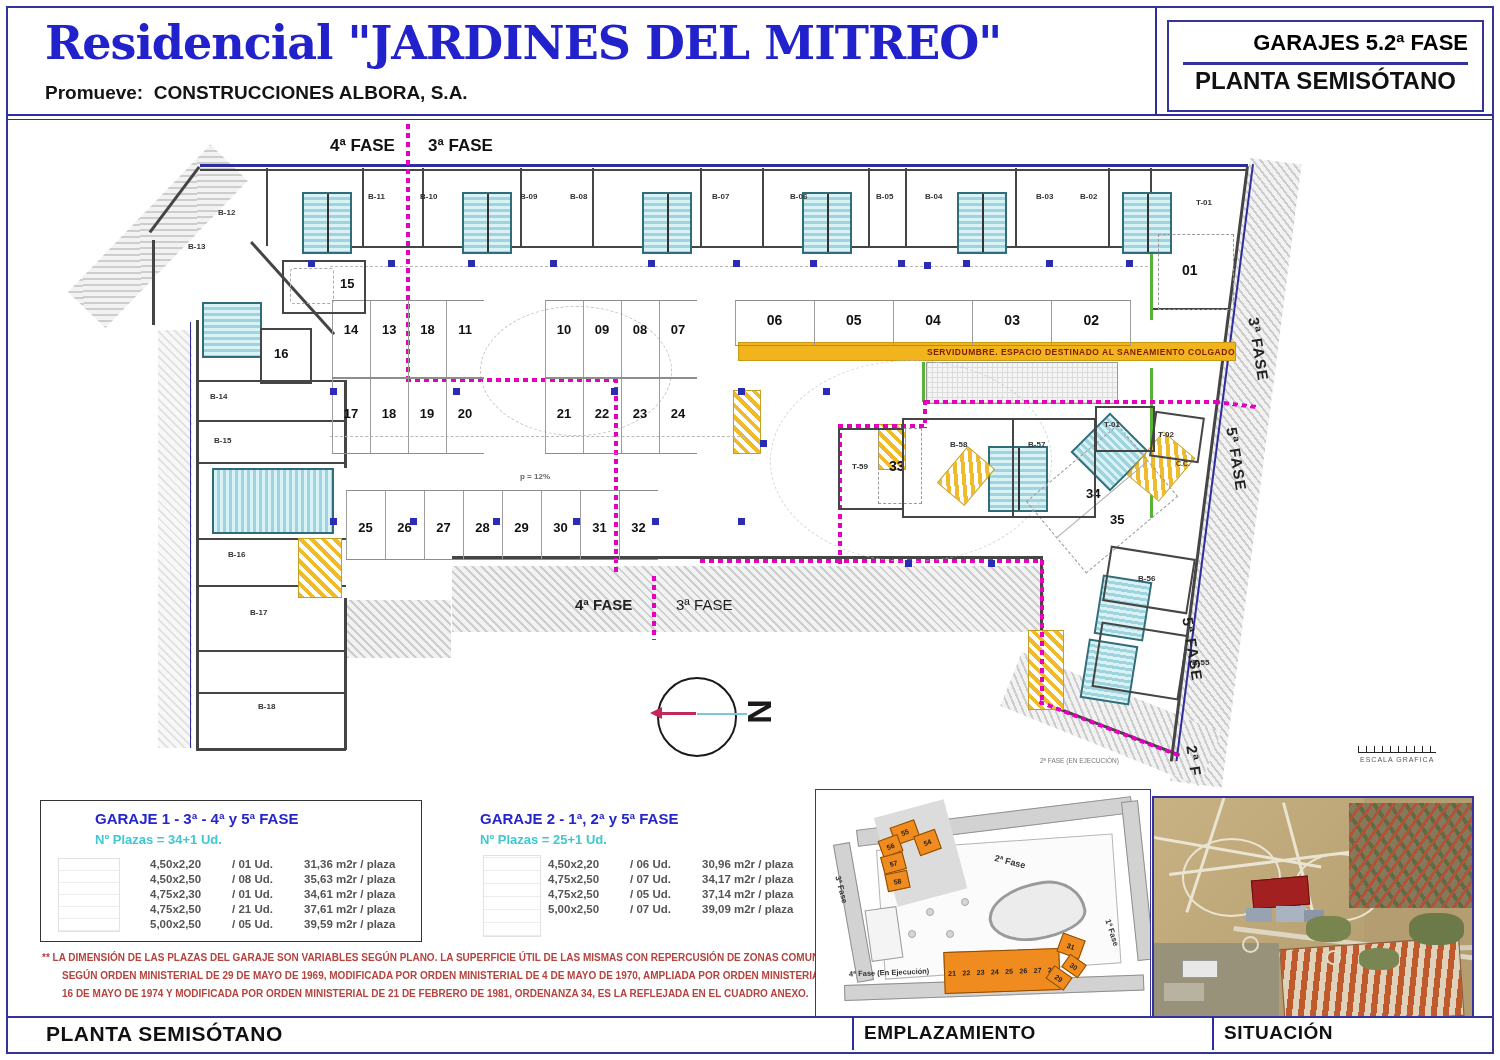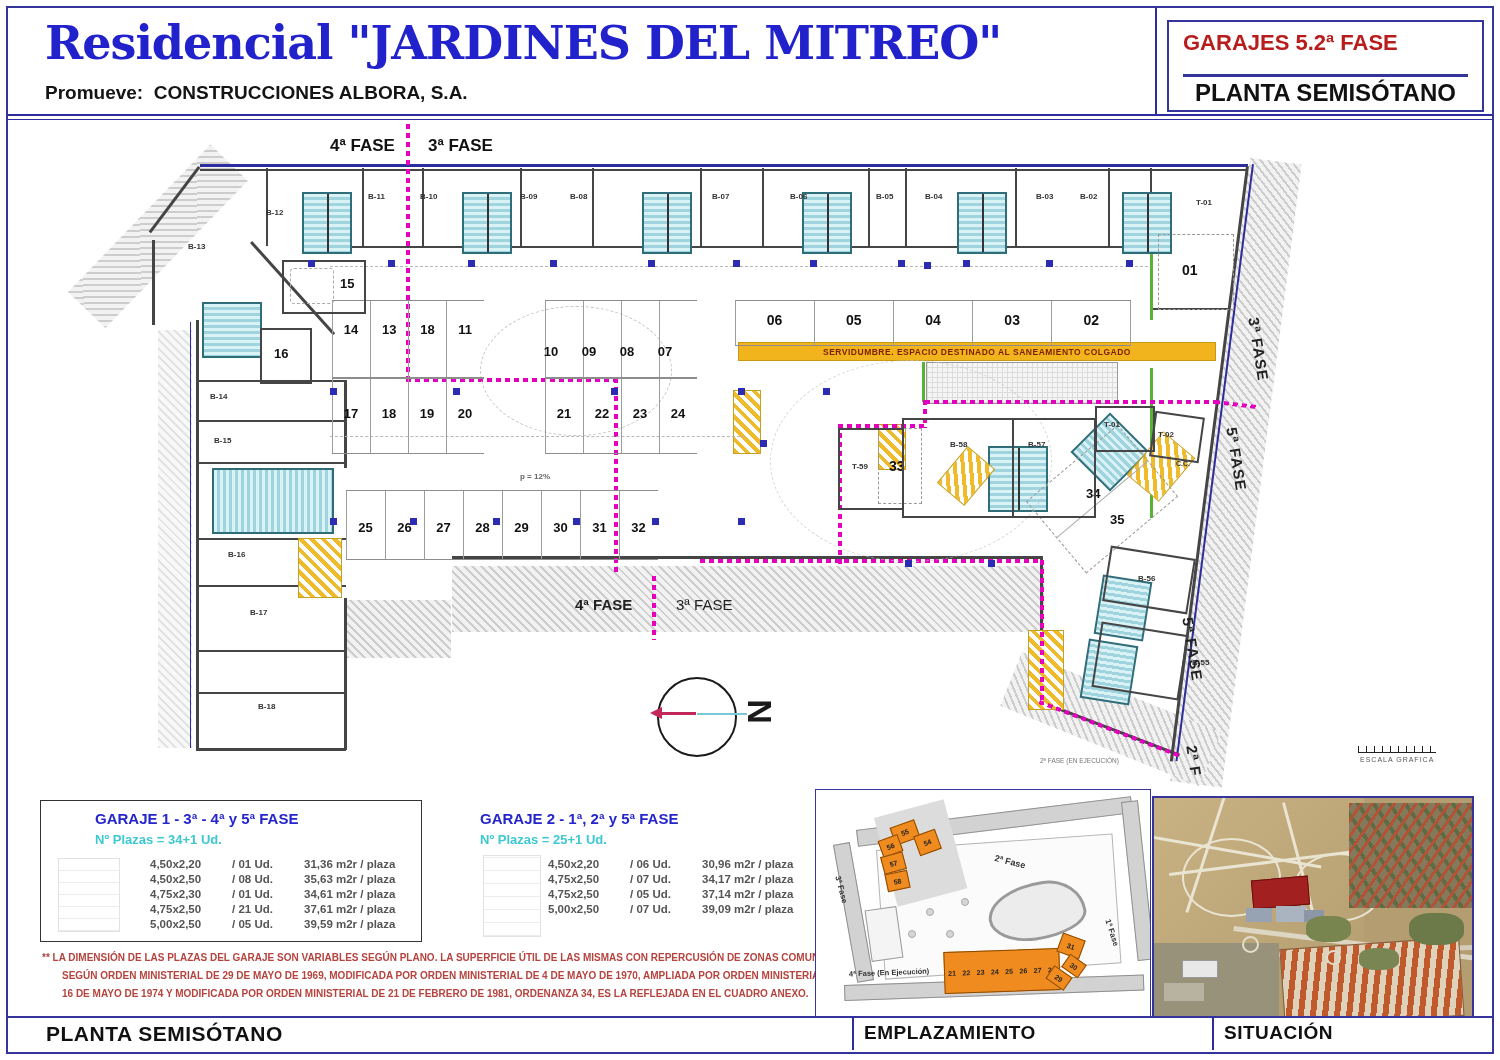--- a/index.html
+++ b/index.html
@@ -57,22 +57,22 @@
   <div class="bwall" style="left:8px;top:119px;width:1484px;height:1px;"></div>
   <div class="bwall" style="left:1155px;top:8px;width:2px;height:108px;"></div>
 
   <div class="a" style="left:45px;top:16px;width:1100px;font:bold 46px 'DejaVu Serif',serif;color:#2222cc;letter-spacing:-1px;white-space:nowrap;">Residencial "JARDINES DEL MITREO"</div>
   <div class="a" style="left:45px;top:82px;font:bold 19px 'Liberation Sans',sans-serif;color:#141414;white-space:nowrap;">
     <span>Promueve:</span>&nbsp;
     <span>CONSTRUCCIONES ALBORA, S.A.</span>
   </div>
 
   <div class="frame" style="left:1167px;top:20px;width:313px;height:88px;background:#fff;">
-    <div style="margin:8px 14px 0 14px;text-align:left;font:bold 22px 'Liberation Sans',sans-serif;color:#b91c1c;
-                border-bottom:3px solid #34349a;padding-bottom:18px;">GARAJES 5.2ª FASE</div>
+    <div style="margin:8px 14px 0 14px;text-align:right;font:bold 22px 'Liberation Sans',sans-serif;color:#000000;
+                border-bottom:3px solid #34349a;padding-bottom:6px;">GARAJES 5.2ª FASE</div>
     <div style="margin:2px 6px 0 6px;text-align:center;font:bold 24px 'Liberation Sans',sans-serif;color:#111;">PLANTA SEMISÓTANO</div>
   </div>
 
   <div class="hatch" style="left:68px;top:292px;width:205px;height:52px;transform:rotate(-46deg);transform-origin:left top;"></div>
   <div class="hatch" style="left:1250px;top:158px;width:52px;height:628px;transform:rotate(7.3deg);transform-origin:left top;"></div>
   <div class="hatch" style="left:452px;top:566px;width:592px;height:66px;"></div>
   <div class="hatch" style="left:1022px;top:652px;width:215px;height:58px;transform:rotate(22deg);transform-origin:left top;"></div>
   <div class="hatch" style="left:347px;top:600px;width:104px;height:58px;"></div>
   <div class="hatch" style="left:158px;top:330px;width:34px;height:418px;opacity:.55;"></div>
 
@@ -147,21 +147,21 @@
   <div class="stair" style="left:1084px;top:642px;width:46px;height:56px;transform:rotate(9deg);"></div>
 
   <div class="yhatch" style="left:298px;top:538px;width:42px;height:58px;"></div>
   <div class="yhatch" style="left:733px;top:390px;width:26px;height:62px;"></div>
   <div class="yhatch" style="left:878px;top:424px;width:26px;height:44px;"></div>
   <div class="yhatch" style="left:1140px;top:438px;width:40px;height:55px;transform:rotate(40deg);"></div>
   <div class="yhatch" style="left:948px;top:452px;width:34px;height:46px;transform:rotate(40deg);"></div>
   <div class="yhatch" style="left:1028px;top:630px;width:34px;height:78px;"></div>
 
   <div class="a" style="left:738px;top:342px;width:476px;height:17px;background:#f2b41c;border:1px solid #c89a14;
-              display:flex;align-items:center;justify-content:center;">
+              display:flex;align-items:center;justify-content:flex-end;padding-left:20px;">
     <span style="font:bold 8.5px 'Liberation Sans',sans-serif;color:#7a1e00;letter-spacing:.5px;">SERVIDUMBRE.  ESPACIO DESTINADO AL SANEAMIENTO COLGADO</span>
   </div>
   <div class="xhatch" style="left:926px;top:362px;width:190px;height:40px;"></div>
 
   <div class="magv" style="left:406px;top:124px;height:256px;"></div>
   <div class="magh" style="left:406px;top:378px;width:212px;"></div>
   <div class="magv" style="left:614px;top:378px;height:198px;"></div>
   <div class="magv" style="left:652px;top:576px;height:64px;"></div>
   <div class="magh" style="left:925px;top:400px;width:292px;"></div>
   <div class="magv" style="left:923px;top:400px;height:28px;"></div>
@@ -189,21 +189,21 @@
   <div class="a" style="left:1042px;top:452px;width:118px;height:92px;border:1px dashed #999;transform:rotate(-40deg);">
     <div style="position:absolute;left:0;top:50%;width:100%;height:1px;background:#aaa;"></div>
   </div>
 
   <div class="numrow" style="left:332px;top:322px;width:152px;">
     <span>14</span>
       <span>13</span>
       <span>18</span>
       <span>11</span>
   </div>
-  <div class="numrow" style="left:532px;top:322px;width:152px;margin-top:22px;">
+  <div class="numrow" style="left:545px;top:322px;width:152px;">
     <span>10</span>
       <span>09</span>
       <span>08</span>
       <span>07</span>
   </div>
   <div class="numrow" style="left:735px;top:312px;width:396px;font-size:14px;">
     <span>06</span>
       <span>05</span>
       <span>04</span>
       <span>03</span>
@@ -240,21 +240,21 @@
   <div class="roombox" style="left:902px;top:418px;width:108px;height:96px;"></div>
   <div class="roombox" style="left:1012px;top:418px;width:80px;height:96px;"></div>
   <div class="roombox" style="left:1095px;top:406px;width:56px;height:42px;"></div>
   <div class="roombox" style="left:1152px;top:414px;width:46px;height:42px;transform:rotate(8deg);"></div>
   <div class="roombox" style="left:1106px;top:552px;width:82px;height:52px;transform:rotate(9deg);"></div>
   <div class="roombox" style="left:1096px;top:628px;width:84px;height:62px;transform:rotate(9deg);"></div>
   <div class="roombox" style="left:282px;top:260px;width:80px;height:50px;"></div>
   <div class="roombox" style="left:260px;top:328px;width:48px;height:52px;"></div>
   <div class="a" style="left:290px;top:268px;width:42px;height:34px;border:1px dashed #aaa;border-radius:4px;"></div>
 
-  <div class="rl" style="left:218px;top:208px;margin-left:48px;">B-12</div>
+  <div class="rl" style="left:218px;top:208px;">B-12</div>
   <div class="rl" style="left:188px;top:242px;">B-13</div>
   <div class="rl" style="left:368px;top:192px;">B-11</div>
   <div class="rl" style="left:420px;top:192px;">B-10</div>
   <div class="rl" style="left:520px;top:192px;">B-09</div>
   <div class="rl" style="left:570px;top:192px;">B-08</div>
   <div class="rl" style="left:712px;top:192px;">B-07</div>
   <div class="rl" style="left:790px;top:192px;">B-06</div>
   <div class="rl" style="left:876px;top:192px;">B-05</div>
   <div class="rl" style="left:925px;top:192px;">B-04</div>
   <div class="rl" style="left:1036px;top:192px;">B-03</div>

